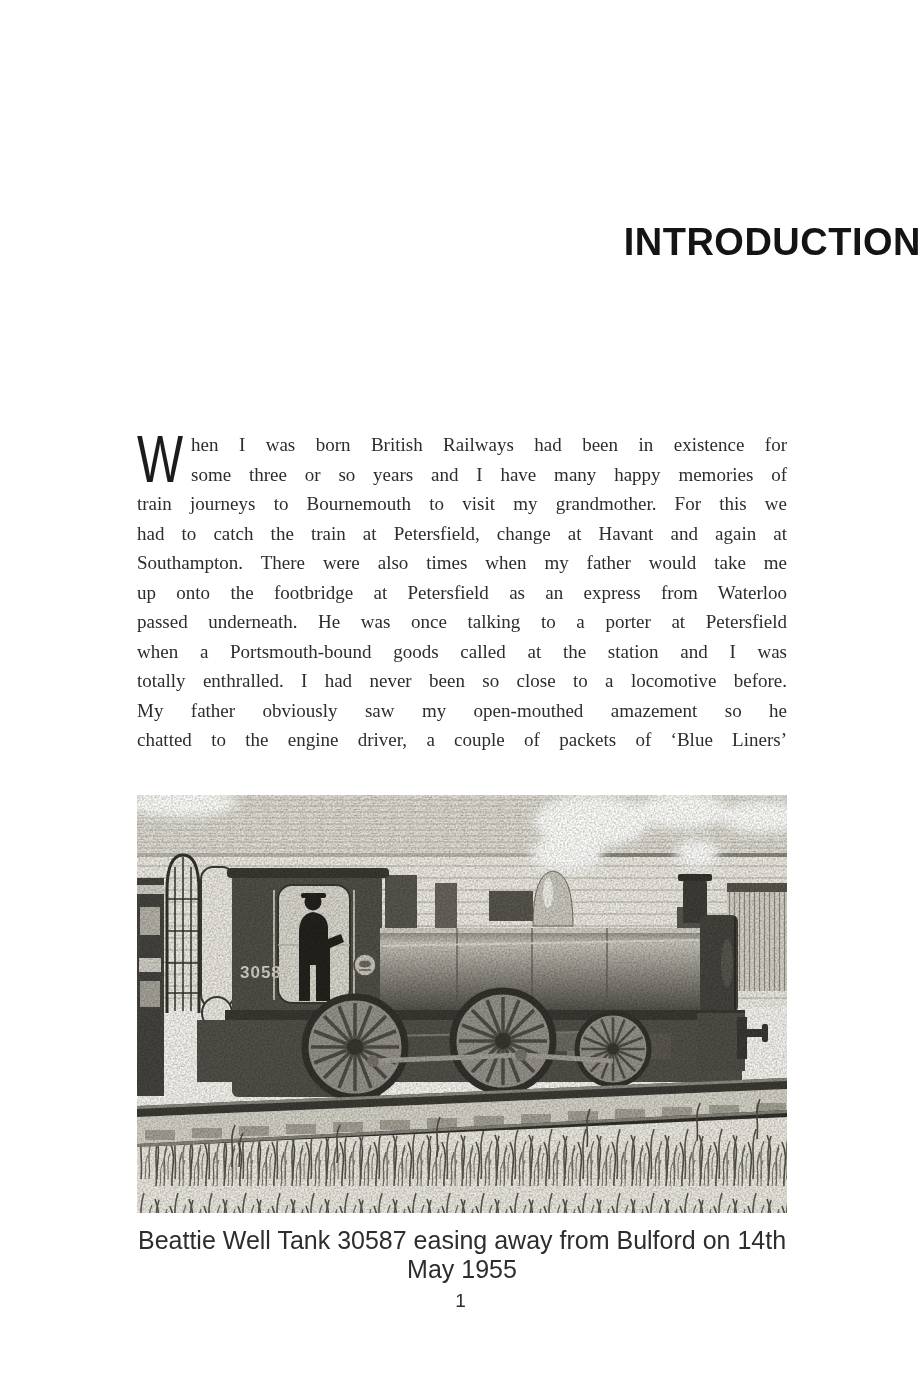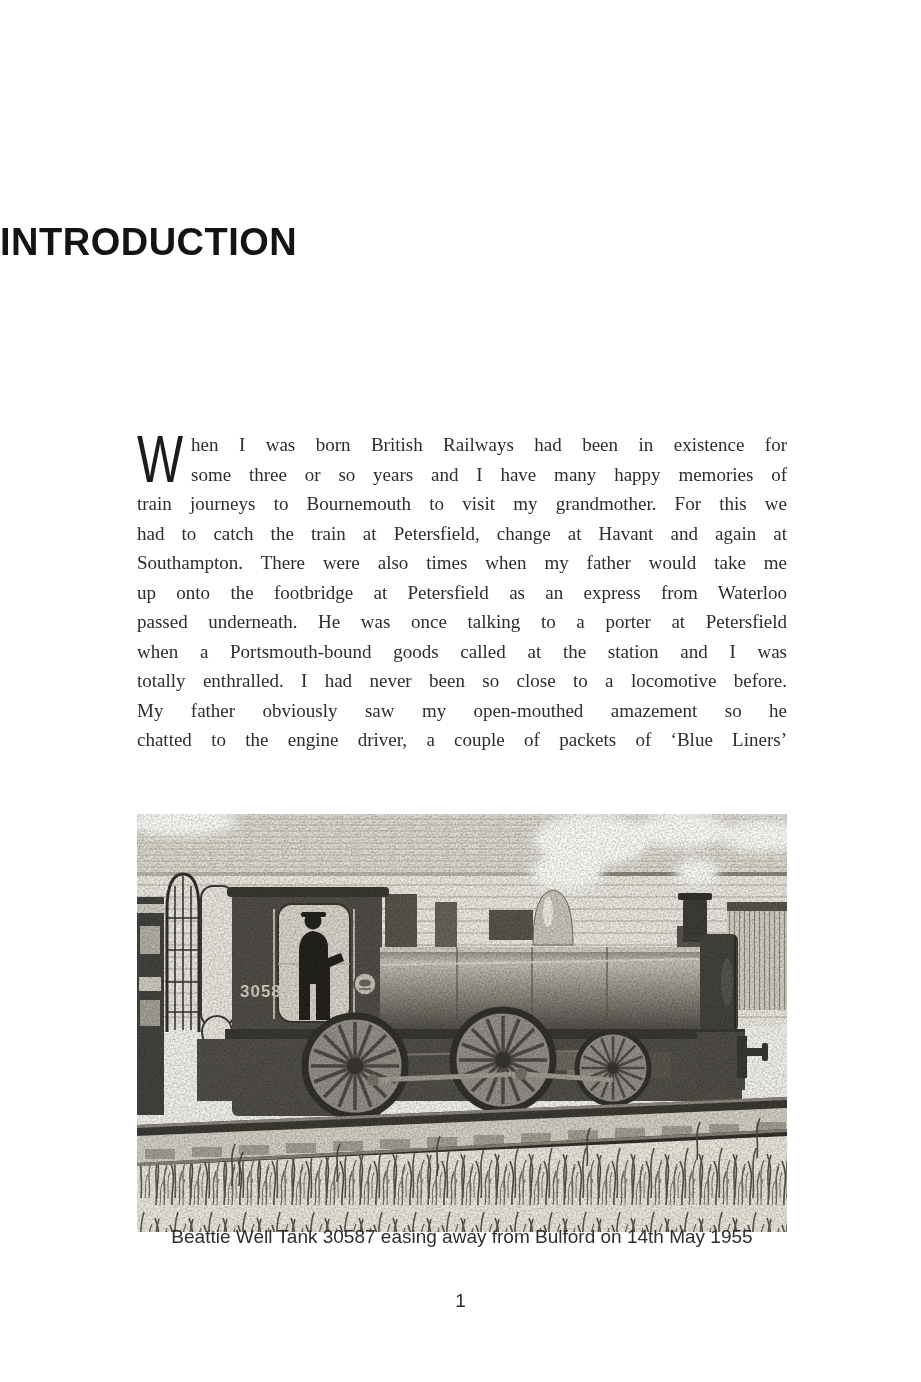--- a/index.html
+++ b/index.html
@@ -1,29 +1,29 @@
 <!DOCTYPE html>
 <html><head>
 <meta charset="utf-8">
 <style>
   html,body{margin:0;padding:0;background:#ffffff;}
   .page{position:relative;width:921px;height:1382px;margin:0 auto;background:#ffffff;
         font-family:"Liberation Sans",sans-serif;overflow:hidden;}
-  .title{position:absolute;top:196px;left:0;width:100%;text-align:left;
+  .title{position:absolute;top:196px;left:0;width:100%;text-align:right;
          font-weight:700;font-size:38px;letter-spacing:.5px;color:#141414;}
   .bodytext{position:absolute;top:430px;left:137px;width:650px;
             font-size:19px;line-height:29.5px;color:#2d2d2d;}
   .dropcap{float:left;width:50px;height:59px;margin-right:4px;}
   .dropcap>span{display:block;font-size:66px;line-height:56px;color:#1c1c1c;
                 transform:scaleX(.74) translateY(1px);transform-origin:0 0;}
   .tline{display:block;text-align:justify;text-align-last:justify;font-family:Liberation Serif, serif;}
-  .photo{position:absolute;top:814px;left:137px;width:650px;height:514px;}
+  .photo{position:absolute;top:795px;left:137px;width:650px;height:514px;}
   .photo svg{display:block;}
   .caption{position:absolute;top:1226px;left:137px;width:650px;text-align:center;
-           font-size:19px;color:#2d2d2d;}
+           font-size:25px;color:#2d2d2d;}
   .pagenum{position:absolute;top:1290px;left:0;width:100%;text-align:center;
            font-size:19px;color:#2d2d2d;}
 </style>
 </head>
 <body>
 
 <div class="page">
 
   <h1 class="title">INTRODUCTION</h1>
 

